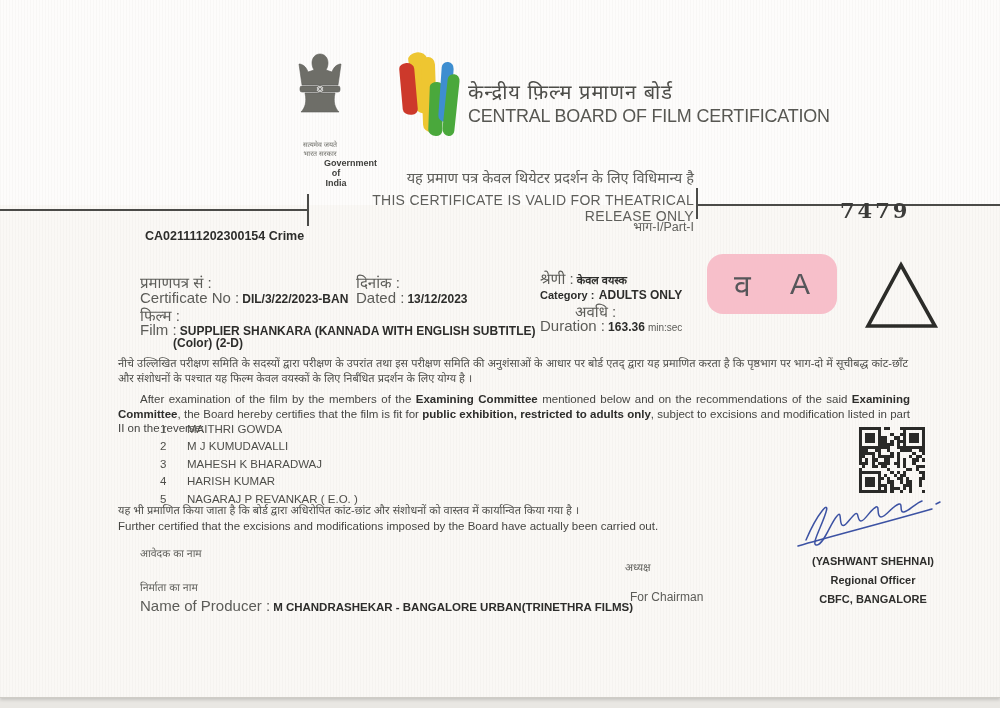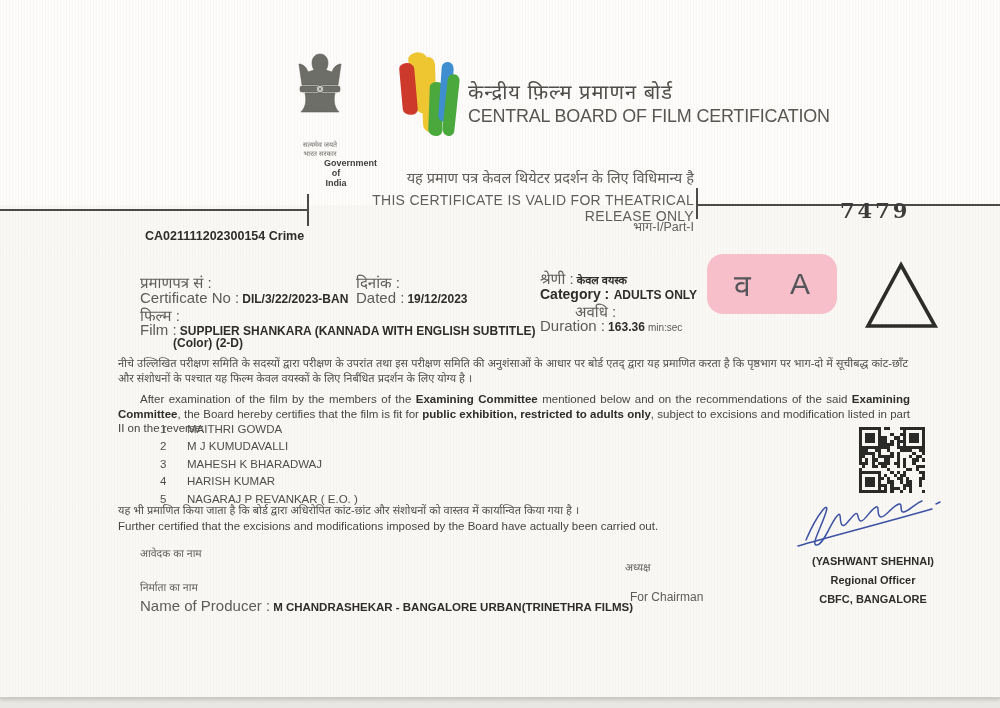--- a/index.html
+++ b/index.html
@@ -103,29 +103,29 @@
   <div class="abs lbl" style="left:140px;top:305px;">फिल्म :</div>
   <div class="abs small" style="left:140px;top:321px;">
     <span class="lbl">Film :</span>
     <span class="val" style="font-size:12px;">SUPPLIER SHANKARA  (KANNADA WITH ENGLISH SUBTITLE)</span>
   </div>
   <div class="abs val" style="left:173px;top:336px;font-size:12px;">(Color) (2-D)</div>
 
   <div class="abs lbl" style="left:356px;top:272px;">दिनांक :</div>
   <div class="abs small" style="left:356px;top:289px;">
     <span class="lbl">Dated :</span>
-    <span class="val" style="font-size:12px;">19/12/2023</span>
+    <span class="val" style="font-size:12px;">13/12/2023</span>
   </div>
 
   <div class="abs small" style="left:540px;top:268px;">
     <span class="lbl">श्रेणी  :</span>
     <span class="val hi" style="font-size:11px;">केवल वयस्क</span>
   </div>
   <div class="abs" style="left:540px;top:285px;">
-    <span class="val" style="font-size:14px;">Category  :</span>
+    <span class="val" style="font-size:11px;">Category  :</span>
     <span class="val" style="font-size:12px;">ADULTS ONLY</span>
   </div>
   <div class="abs lbl" style="left:540px;top:301px;margin-left:35px;">अवधि    :</div>
   <div class="abs small" style="left:540px;top:317px;">
     <span class="lbl">Duration   :</span>
     <span class="val" style="font-size:12px;">163.36</span>
     <span class="lbl" style="font-size:10px;">min:sec</span>
   </div>
 
   <div class="abs rating-box" style="left:707px;top:254px;width:130px;height:60px;">

